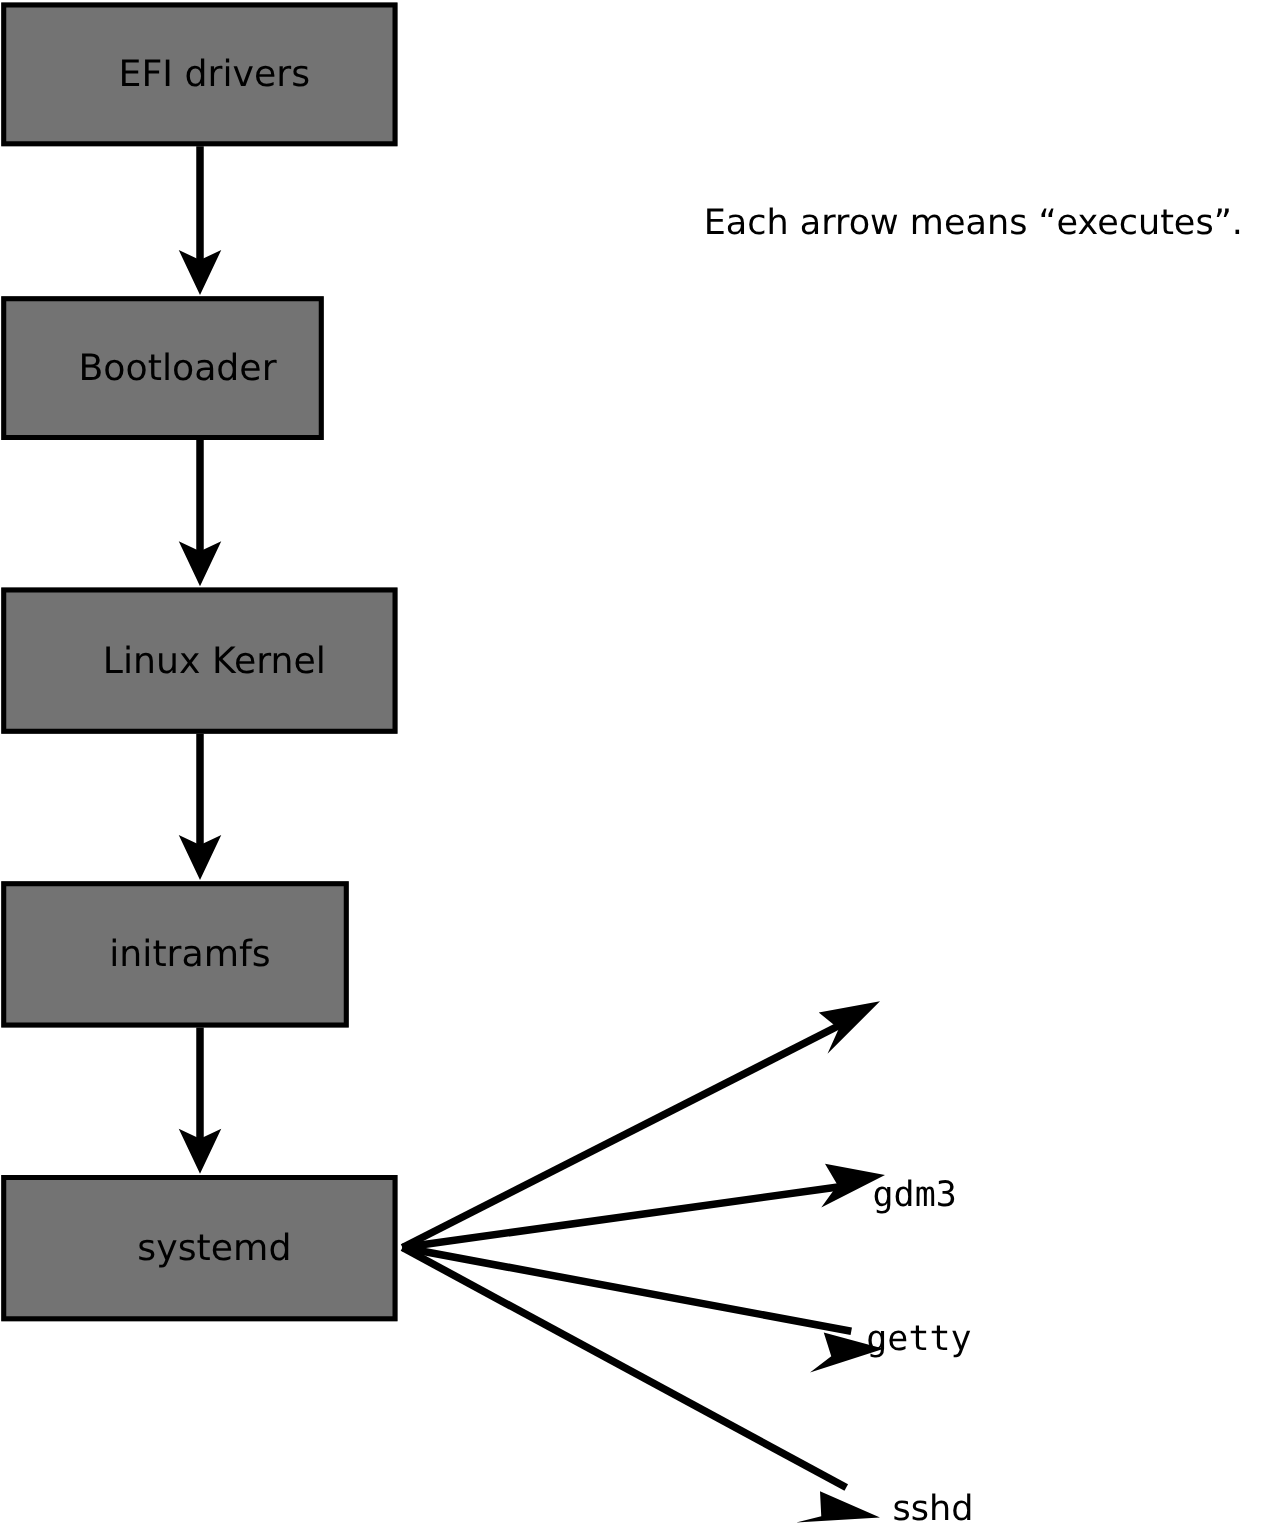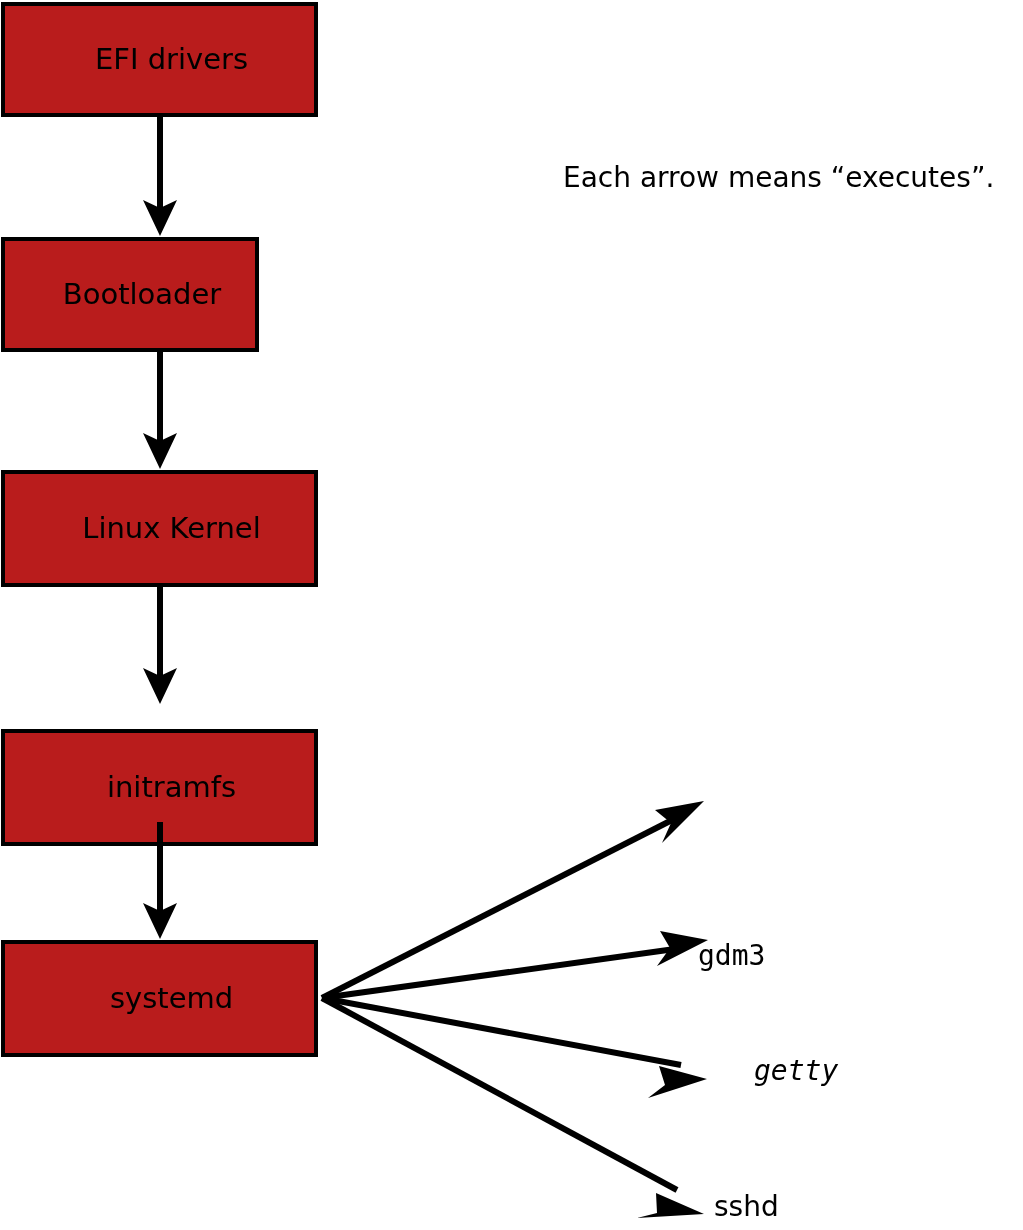--- a/index.html
+++ b/index.html
@@ -11,21 +11,21 @@
     position: relative;
     width: 1023px;
     height: 1230px;
     background: #ffffff;
     overflow: hidden;
     font-family: "DejaVu Sans", sans-serif;
   }
   .node-box {
     position: absolute;
     box-sizing: border-box;
-    background: #b91c1c;
+    background: #737373;
     border: 4px solid #000000;
     display: flex;
     align-items: center;
     justify-content: center;
     padding-left: 24px;
   }
   .node-label {
     font-family: "DejaVu Sans", sans-serif;
     font-size: 29px;
     color: #000000;
@@ -70,21 +70,21 @@
   </div>
 
   <div class="node-box" style="left:1px; top:237px; width:258px; height:115px;">
     <span class="node-label">Bootloader</span>
   </div>
 
   <div class="node-box" style="left:1px; top:470px; width:317px; height:117px;text-align:center;">
     <span class="node-label">Linux Kernel</span>
   </div>
 
-  <div class="node-box" style="left:1px; top:705px; width:317px; height:117px;margin-top:24px;">
+  <div class="node-box" style="left:1px; top:705px; width:278px; height:117px;">
     <span class="node-label">initramfs</span>
   </div>
 
   <div class="node-box" style="left:1px; top:940px; width:317px; height:117px;">
     <span class="node-label">systemd</span>
   </div>
 
   <div class="caption" style="left:563px; top:164px;">Each arrow means “executes”.</div>
 
   <svg class="edges" viewBox="0 0 1023 1230" width="1023" height="1230" xmlns="http://www.w3.org/2000/svg">
@@ -124,16 +124,16 @@
       <polygon points="707,1079 659,1066 665,1085 648,1098" fill="#000"></polygon>
     </g>
 
     <g>
       <line x1="322" y1="998" x2="677" y2="1190" stroke="#000" stroke-width="6"></line>
       <polygon points="704,1214 656,1193 657,1213 637,1218" fill="#000"></polygon>
     </g>
   </svg>
 
   <div class="leaf-label" style="left:698px; top:918px;margin-top:24px;">gdm3</div>
-  <div class="leaf-label" style="left:754px; top:1057px;font-style:italic;">getty</div>
+  <div class="leaf-label" style="left:693px; top:1057px;">getty</div>
   <div class="leaf-label sans" style="left:714px; top:1193px;">sshd</div>
 
 </div>
 
 </body></html>

